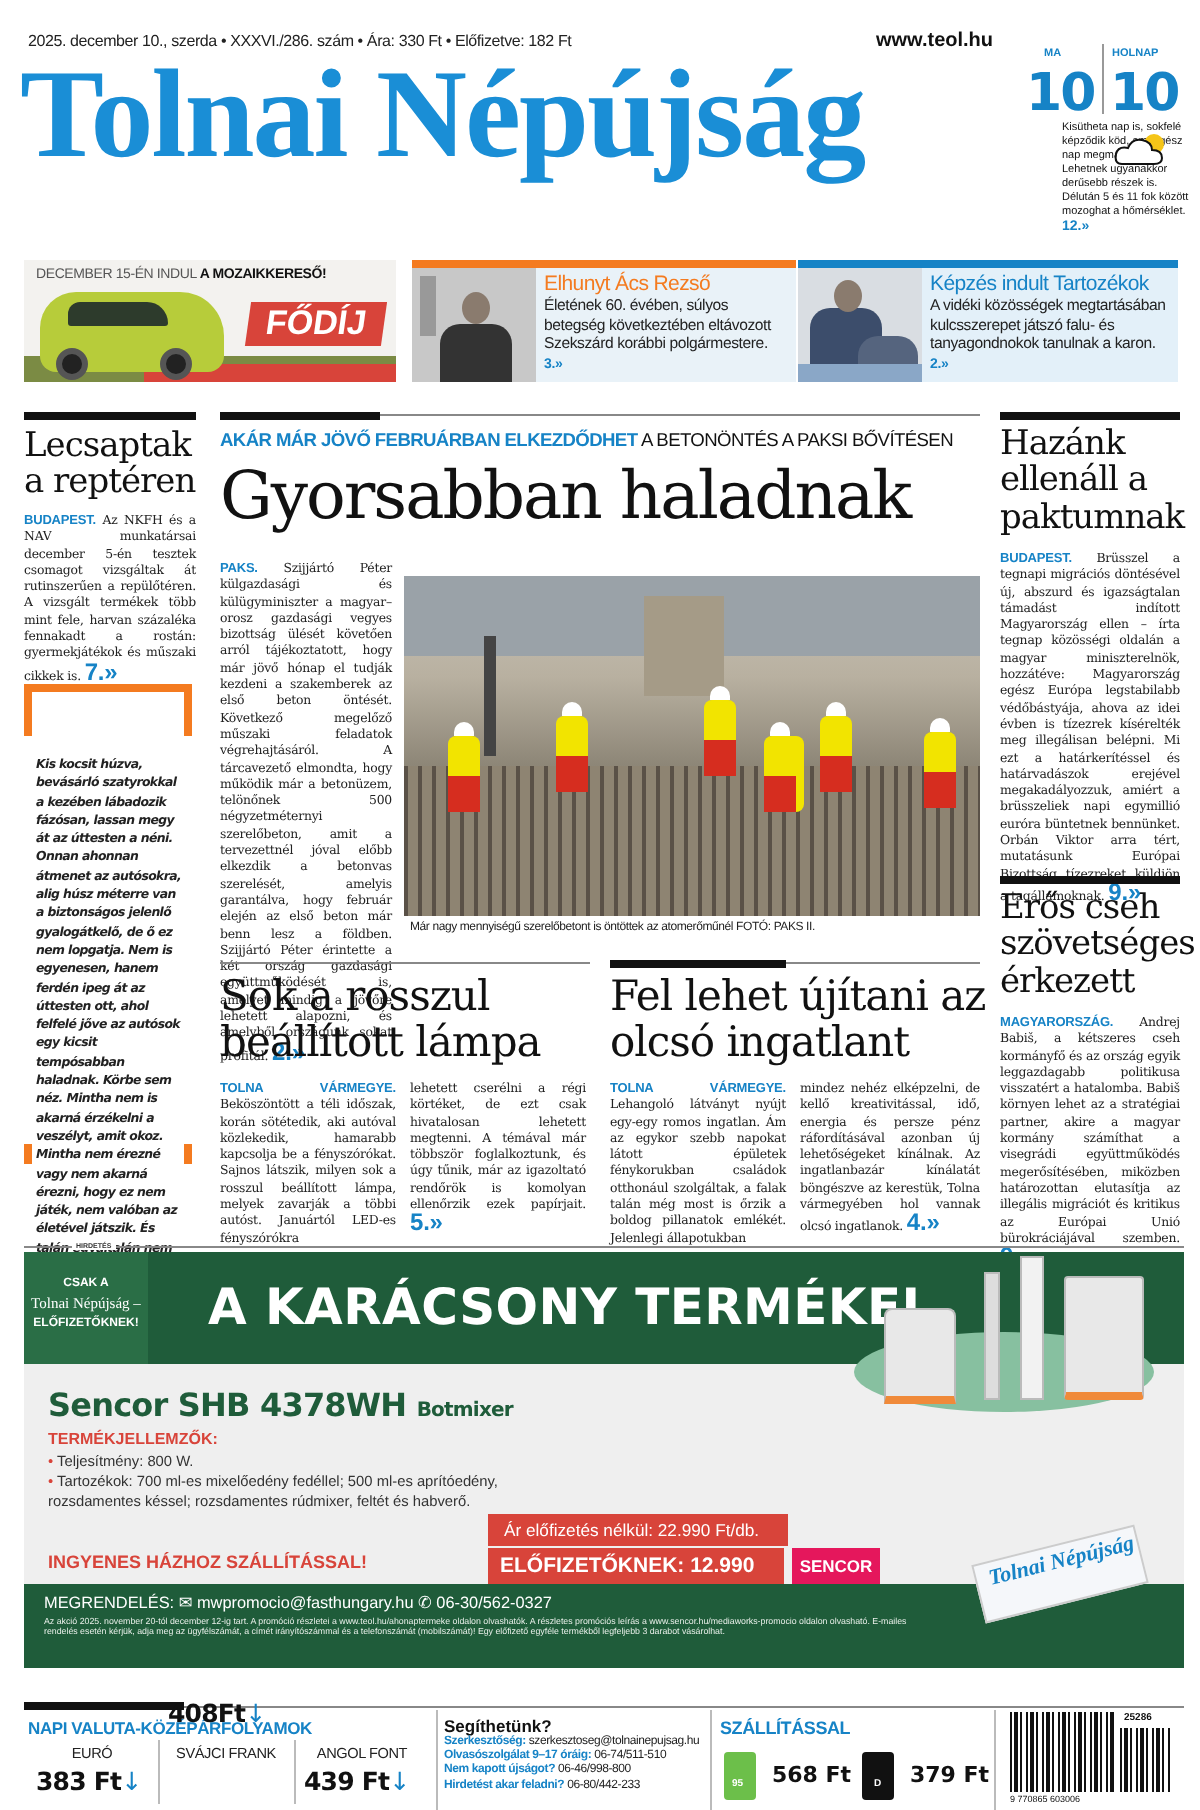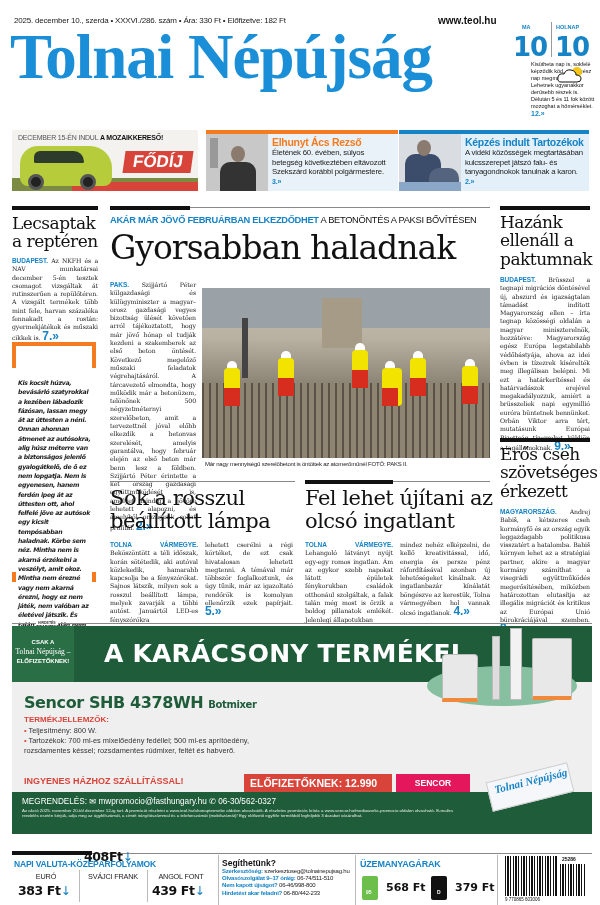--- a/index.html
+++ b/index.html
@@ -22,21 +22,21 @@
 .teaser-ad .band{position:absolute;left:0;top:48px;width:186px;height:13px;background:#7b8b44}
 .teaser-ad .band2{position:absolute;left:60px;top:52px;width:126px;height:9px;background:#d8443a}
 .teaser-ad .hl{position:absolute;left:6px;top:4px;font-size:7px;color:#555;letter-spacing:-0.2px;white-space:nowrap}
 .teaser-ad .hl b{color:#111}
 .teaser-ad .fodij{position:absolute;left:112px;top:21px;width:68px;height:22px;background:#d8443a;color:#fff;font-weight:bold;font-size:17px;text-align:center;line-height:22px;transform:skewX(-8deg)}
 .t1{left:206px;top:130px;width:192px;height:61px;background:#e9f2f8;border-top:4px solid #f47b20}
 .t2{left:399px;top:130px;width:190px;height:61px;background:#e3f0f9;border-top:4px solid #1683c6}
 .t1 .ph,.t2 .ph{position:absolute;top:0;width:62px;height:57px;background:#c8c8c8;overflow:hidden}
 .ph .head{position:absolute;width:14px;height:16px;border-radius:50%;background:#8a7b6e}
 .ph .body{position:absolute;width:36px;height:30px;border-radius:10px 10px 0 0}
-.t1 .tt,.t2 .tt{position:absolute;top:2px;font-weight:bold;font-size:10.5px;letter-spacing:-0.3px}
+.t1 .tt,.t2 .tt{position:absolute;top:2px;font-weight:normal;font-size:10.5px;letter-spacing:-0.3px}
 .t1 .tb,.t2 .tb{position:absolute;top:14px;font-size:7.8px;line-height:9.5px;letter-spacing:-0.2px;color:#222}
 .ref{font-weight:bold;color:#1683c6;font-size:7px}
 
 .rule-thick{height:4px;background:#111}
 .rule-thin{height:1px;background:#888}
 
 .h-serif{font-family:"DejaVu Serif",serif;color:#111;line-height:1.08;letter-spacing:-0.5px}
 .body-text{font-family:"DejaVu Serif",serif;font-size:6.2px;line-height:8.3px;color:#222;text-align:justify;letter-spacing:-0.1px}
 .kicker{font-family:"Liberation Sans",sans-serif;font-weight:bold;color:#1683c6;font-size:6.5px}
 .pref{font-family:"Liberation Sans",sans-serif;font-weight:bold;color:#1683c6;font-size:12px}
@@ -61,21 +61,21 @@
 .ad .csak .np{font-family:"Liberation Serif",serif;font-size:7.5px}
 .ad .karacsony{position:absolute;left:92px;top:13px;color:#fff;font-weight:bold;font-family:"DejaVu Sans",sans-serif;font-size:25px;letter-spacing:0.2px}
 .ad .prod{position:absolute;left:12px;top:67px;color:#1f5c3a;font-weight:bold;font-family:"DejaVu Sans",sans-serif;font-size:16px;letter-spacing:-0.4px}
 .ad .prod small{font-size:10px;color:#1f5c3a}
 .ad .feat-h{position:absolute;left:12px;top:89px;color:#d8443a;font-weight:bold;font-size:8px}
 .ad .feats{position:absolute;left:12px;top:100px;font-size:7.4px;line-height:9.8px;color:#333;list-style:none;width:230px}
 .ad .feats li:before{content:"• ";color:#d8443a}
 .ad .free{position:absolute;left:12px;top:150px;color:#d8443a;font-weight:bold;font-size:9px}
 .ad .price1{position:absolute;left:232px;top:131px;width:150px;height:16px;background:#d8443a;color:#fff;font-size:8.6px;line-height:16px;padding-left:8px}
 .ad .price2{position:absolute;left:232px;top:148px;width:148px;height:18px;background:#d8443a;color:#fff;font-weight:bold;font-size:10.5px;line-height:18px;padding-left:6px}
-.ad .sencor{position:absolute;left:384px;top:148px;width:74px;height:18px;background:#e5175c;color:#fff;font-weight:bold;font-size:8.5px;line-height:18px;text-align:center}
+.ad .sencor{position:absolute;left:384px;top:148px;width:44px;height:18px;background:#e5175c;color:#fff;font-weight:bold;font-size:8.5px;line-height:18px;text-align:center}
 .ad .platter{position:absolute;left:415px;top:40px;width:150px;height:40px;background:#87c0a0;border-radius:50%}
 .ad .mixer{position:absolute;background:#e8e8e8;border:1px solid #bbb}
 .ad .order{position:absolute;left:10px;top:170px;color:#fff;font-weight:normal;font-size:8.2px}
 .ad .fine{position:absolute;left:10px;top:182px;width:440px;color:#e8efe9;font-size:4.4px;line-height:5.3px}
 .ad .paper{position:absolute;left:476px;top:146px;width:84px;height:30px;background:#f5f7fa;transform:rotate(-14deg);border:1px solid #ccc}
 .ad .paper span{position:absolute;left:6px;top:2px;font-family:"Liberation Serif",serif;font-style:italic;color:#1683c6;font-size:11px;font-weight:bold}
 .ad .teol{position:absolute;left:500px;top:175px;width:80px;height:33px;background:#fff;padding:3px 0 0 4px}
 .ad .teol .shield{display:inline-block;width:7px;height:9px;background:#1683c6;border-radius:0 0 4px 4px;vertical-align:middle;border-left:3px solid #d8443a}
 .ad .teol b{font-size:8px;color:#222}
 .ad .teol .s{font-size:4px;color:#444;display:block;margin-top:1px}
@@ -228,20 +228,21 @@
   <div class="mixer" style="left:480px;top:10px;width:8px;height:64px;background:#ddd"></div>
   <div class="mixer" style="left:498px;top:2px;width:12px;height:72px;background:#f2f2f2"></div>
   <div class="mixer" style="left:520px;top:12px;width:40px;height:62px;border-radius:2px;border-bottom:4px solid #f08a3a"></div>
   <div class="prod"><span>Sencor SHB 4378WH</span> <small>Botmixer</small></div>
   <div class="feat-h">TERMÉKJELLEMZŐK:</div>
   <ul class="feats">
     <li>Teljesítmény: 800 W.</li>
     <li>Tartozékok: 700 ml-es mixelőedény fedéllel; 500 ml-es aprítóedény, rozsdamentes késsel; rozsdamentes rúdmixer, feltét és habverő.</li>
   </ul>
   <div class="free">INGYENES HÁZHOZ SZÁLLÍTÁSSAL!</div>
+  <div class="price1">Ár előfizetés nélkül: 22.990 Ft/db.</div>
   <div class="price2">ELŐFIZETŐKNEK: 12.990 FT/db.</div>
   <div class="sencor">SENCOR</div>
   <div class="green2"></div>
   <div class="order">MEGRENDELÉS: ✉ mwpromocio@fasthungary.hu ✆ 06-30/562-0327</div>
   <div class="fine">Az akció 2025. november 20-tól december 12-ig tart. A promóció részletei a www.teol.hu/ahonaptermeke oldalon olvashatók. A részletes promóciós leírás a www.sencor.hu/mediaworks-promocio oldalon olvasható. E-mailes rendelés esetén kérjük, adja meg az ügyfélszámát, a címét irányítószámmal és a telefonszámát (mobilszámát)! Egy előfizető egyféle termékből legfeljebb 3 darabot vásárolhat.</div>
   <div class="paper">
       <span>Tolnai Népújság</span>
     </div>
 </div>
 <div class="abs hirdetes">HIRDETÉS</div>
@@ -262,21 +263,21 @@
 <div class="abs vdiv" style="left:218px;top:855px;height:50px"></div>
 <div class="abs" style="left:222px;top:858px;font-weight:bold;font-size:8.5px">Segíthetünk?</div>
 <div class="abs help" style="left:222px;top:868px;width:130px">
   <div><b>Szerkesztőség:</b> <span>szerkesztoseg@tolnainepujsag.hu</span></div>
   <div><b>Olvasószolgálat 9–17 óráig:</b> <span>06-74/511-510</span></div>
   <div><b>Nem kapott újságot?</b> <span>06-46/998-800</span></div>
   <div><b>Hirdetést akar feladni?</b> <span>06-80/442-233</span></div>
 </div>
 
 <div class="abs vdiv" style="left:355px;top:855px;height:50px"></div>
-<div class="abs bot-title" style="left:360px;top:859px;font-size:9px">ÜZEMANYAGÁRAK</div>
+<div class="abs bot-title" style="left:360px;top:859px;font-size:9px">SZÁLLÍTÁSSAL</div>
 <div class="abs pump" style="left:362px;top:876px;background:#6cbf4a">
     <span style="position:absolute;left:4px;top:13px;color:#fff;font-size:5px;font-weight:bold">95</span>
   </div>
 <div class="abs fuel" style="left:386px;top:881px">568 Ft</div>
 <div class="abs pump" style="left:431px;top:876px;background:#111">
     <span style="position:absolute;left:6px;top:13px;color:#fff;font-size:5px;font-weight:bold">D</span>
   </div>
 <div class="abs fuel" style="left:455px;top:881px">379 Ft</div>
 
 <div class="abs vdiv" style="left:497px;top:855px;height:50px"></div>

